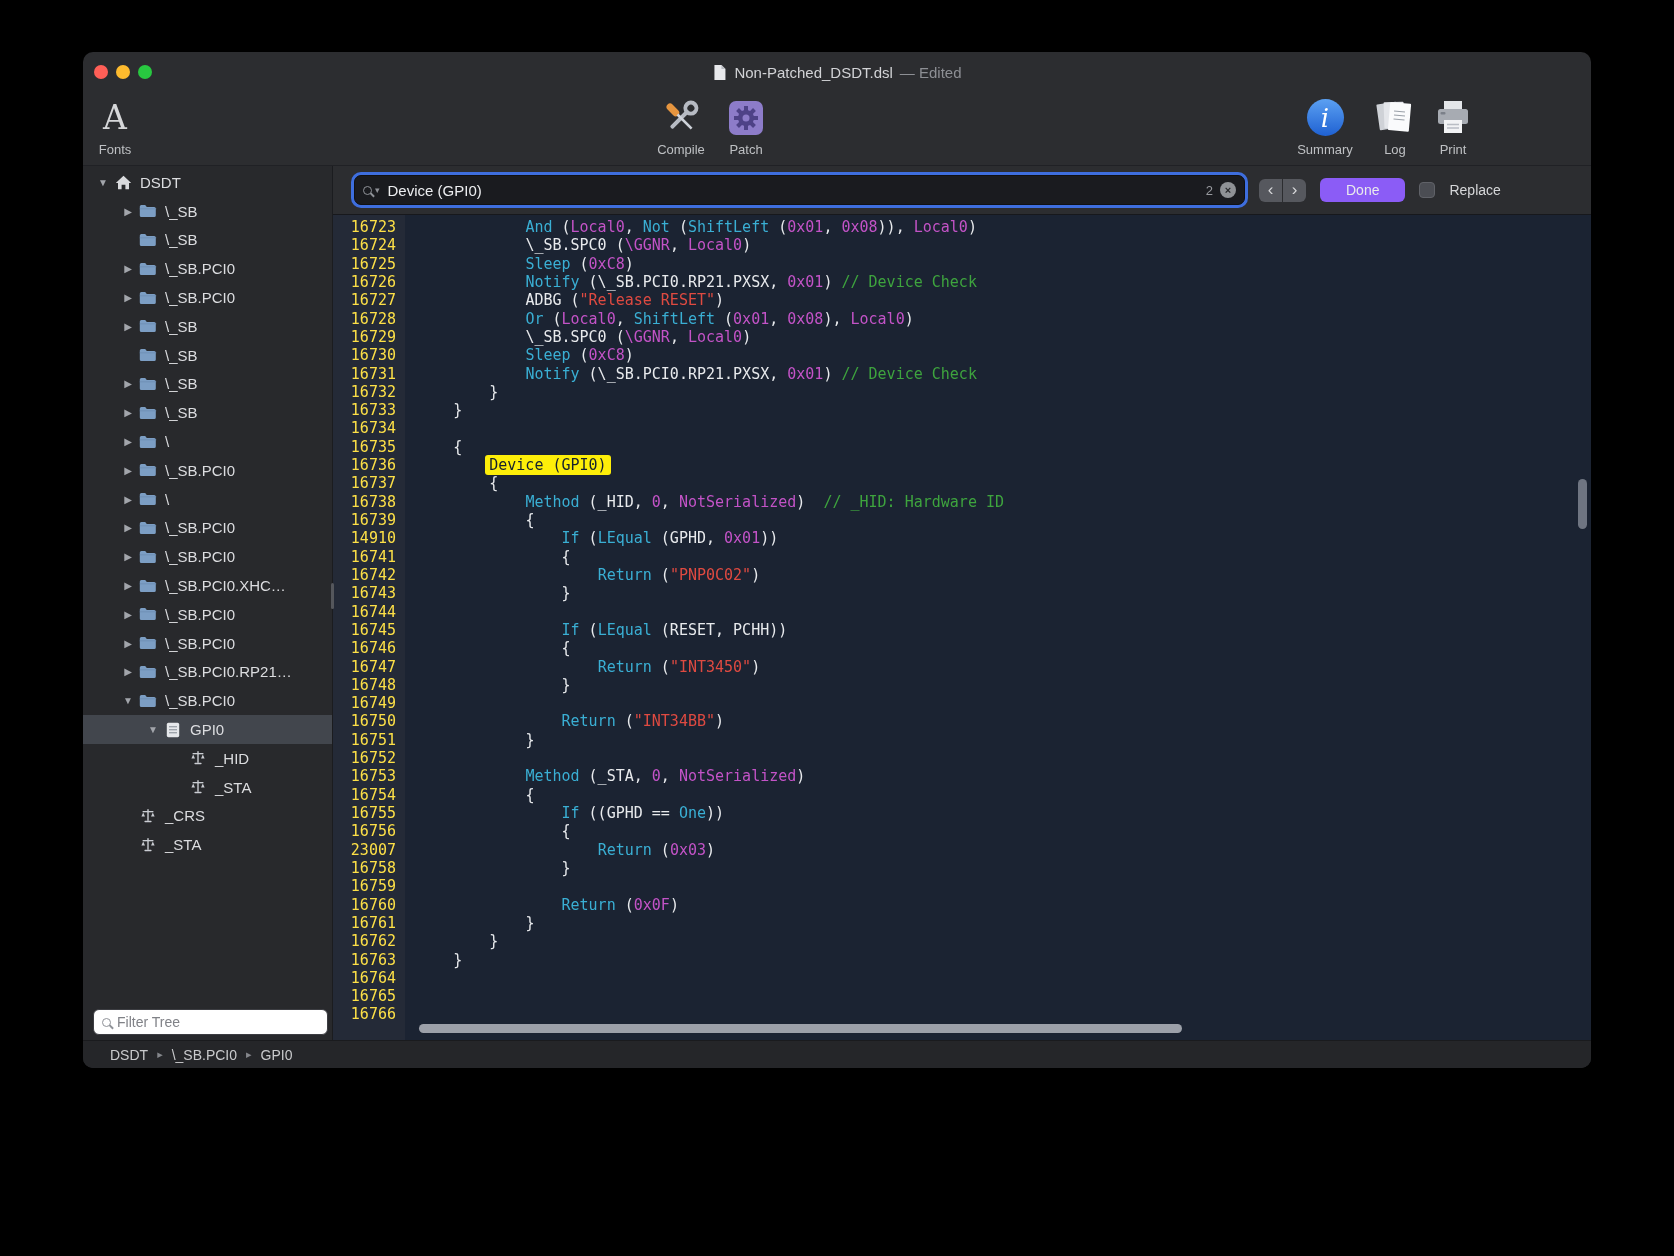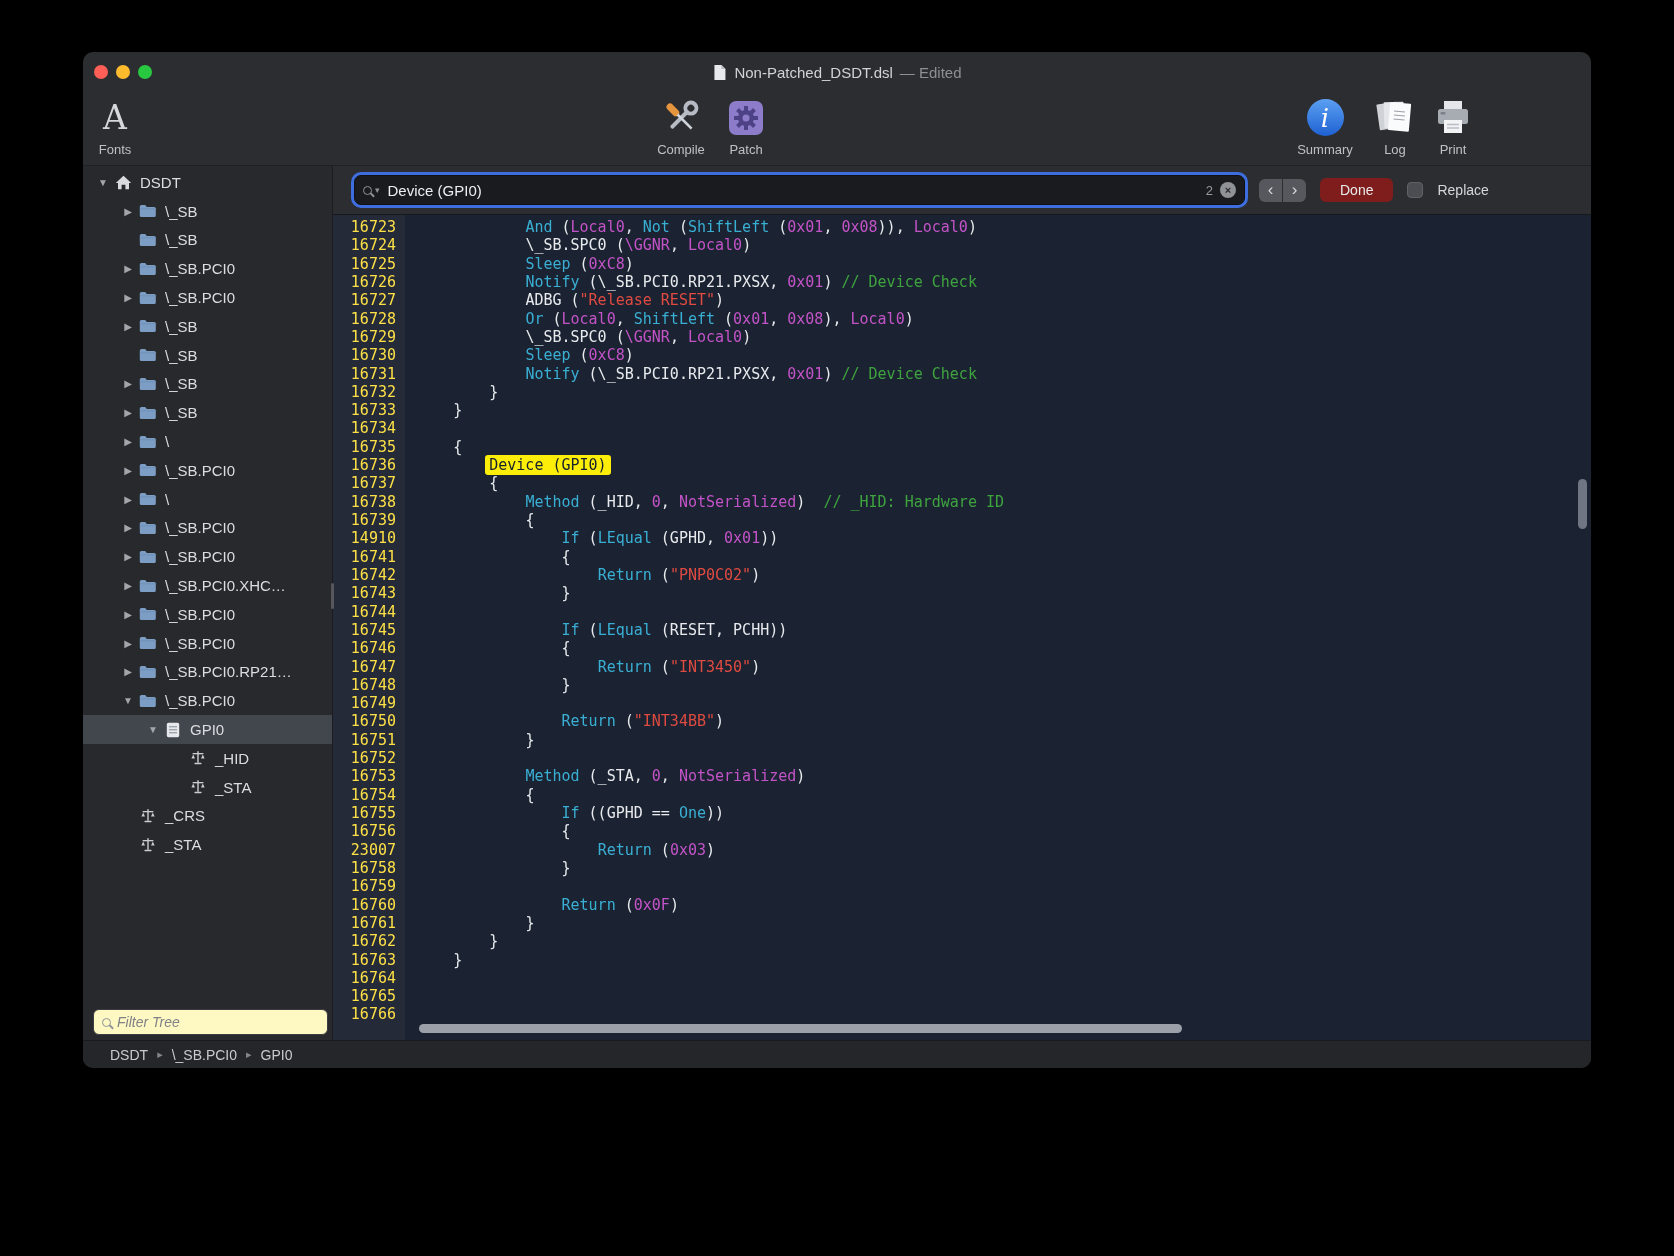--- a/index.html
+++ b/index.html
@@ -41,23 +41,23 @@
 
   
   .sidebar { width: 250px; flex: none; background: #28292c; border-right: 1px solid #1b1c1f;
     display: flex; flex-direction: column; position: relative; }
   .tree { flex: 1; padding-top: 2px; overflow: hidden; }
   .trow { height: 28.8px; display: flex; align-items: center; font-size: 15px; color: #dcdde0; }
   .trow.sel { background: #42464d; }
   .disc { width: 16px; flex: none; font-size: 10px; color: #a2a5ab; text-align: center; }
   .ticon { width: 24px; flex: none; display: flex; justify-content: center; align-items: center; }
   .tlabel { margin-left: 5px; white-space: nowrap; }
-  .filter-field { height: 26px; margin: 0 4px 5px 10px; background: #fef9c3;
+  .filter-field { height: 26px; margin: 0 4px 5px 10px; background: #ffffff;
     border: 1px solid #3c3d42; border-radius: 6px; display: flex; align-items: center;
-    padding: 0 8px; gap: 6px; font-style: italic; }
+    padding: 0 8px; gap: 6px; }
   .filter-ph { color: #808287; font-size: 14px; }
   .mag { width: 9px; height: 9px; border: 1.5px solid #8f9298; border-radius: 50%;
     display: inline-block; position: relative; flex: none; }
   .mag::after { content: ""; position: absolute; width: 5px; height: 1.5px; background: #8f9298;
     right: -4px; bottom: -2px; transform: rotate(45deg); }
   .splitter-grip { position: absolute; right: -2px; top: 417px; width: 3px; height: 26px;
     background: #55575c; border-radius: 2px; z-index: 3; }
 
   
   .content { flex: 1; display: flex; flex-direction: column; min-width: 0; }
@@ -73,21 +73,21 @@
   .fquery { flex: 1; margin-left: 8px; font-size: 15px; color: #edeef0; white-space: nowrap; overflow: hidden; }
   .fcount { color: #989a9f; font-size: 13px; margin-right: 7px; }
   .fclear { width: 16px; height: 16px; border-radius: 50%; background: #8f9296; color: #26272a;
     font-size: 11px; line-height: 16px; text-align: center; font-weight: bold; flex: none; }
   .nav-group { display: flex; gap: 1px; }
   .nav-btn { width: 23px; height: 23px; background: #56585e; color: #d8d9db; font-size: 17px;
     line-height: 20px; text-align: center; }
   .nav-btn:first-child { border-radius: 6px 0 0 6px; }
   .nav-btn:last-child { border-radius: 0 6px 6px 0; }
   button { border: none; outline: none; font-family: inherit; }
-  .done-btn { height: 24px; padding: 0 20px; background: #7f1d1d; border-radius: 6px;
+  .done-btn { height: 24px; padding: 0 26px; background: #8b5cf6; border-radius: 6px;
     color: #e9eaec; font-size: 14px; }
   .replace-wrap { display: flex; align-items: center; gap: 14px; }
   .checkbox { width: 16px; height: 16px; background: #4b4d53; border: 1px solid #606268;
     border-radius: 4px; flex: none; }
   .replace-label { color: #d6d7d9; font-size: 14px; }
 
   
   .editor { flex: 1; position: relative; background: #1b2332; display: flex; overflow: hidden;
     border-top: 1px solid #17181c;
     font-family: "DejaVu Sans Mono", monospace; font-size: 15px; }

